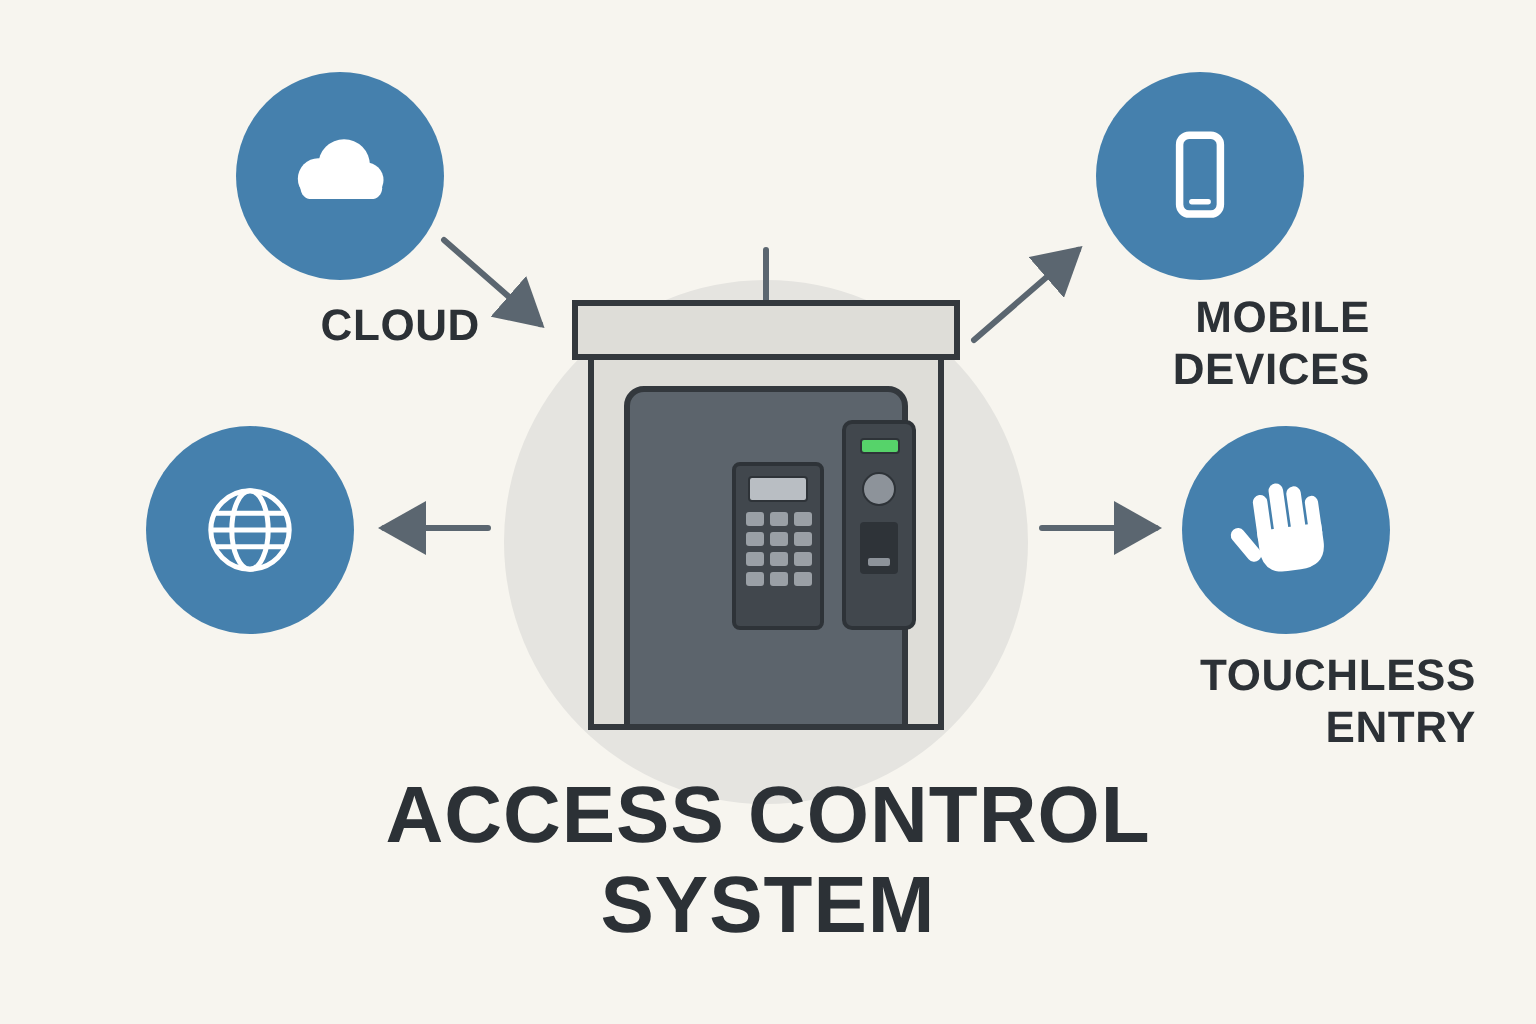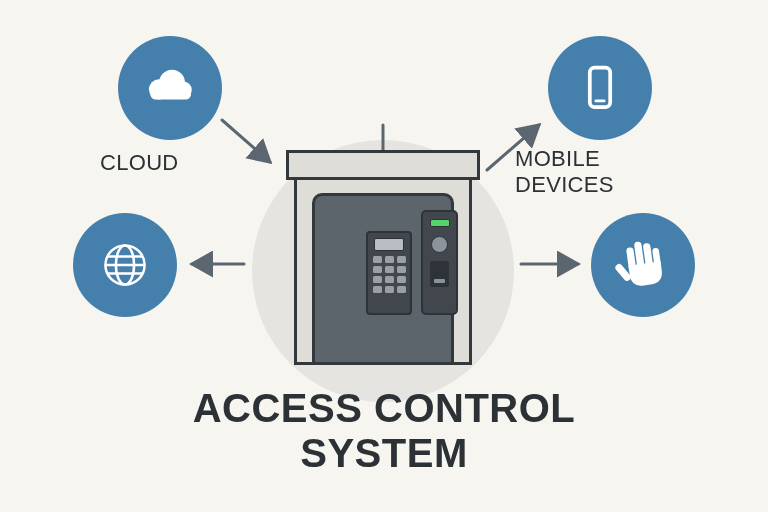--- a/index.html
+++ b/index.html
@@ -23,21 +23,21 @@
     background:var(--blue,#4580ad);
     display:flex; align-items:center; justify-content:center;
   }
   .nc-cloud   { left:118px; top:36px;  width:104px; height:104px; }
   .nc-ai      { left:335px; top:27px;  width:96px;  height:96px;  }
   .nc-mobile  { left:548px; top:36px;  width:104px; height:104px; }
   .nc-iot     { left:73px;  top:213px; width:104px; height:104px; }
   .nc-hand    { left:591px; top:213px; width:104px; height:104px; }
 
   .node-label {
-    position:absolute; text-align:left; font-weight:normal;
+    position:absolute; text-align:right; font-weight:bold;
     color:var(--text,#2d3237); white-space:pre-line;
     font-size:22px; line-height:1.18; letter-spacing:0.3px;
   }
   .lbl-cloud    { left:100px; top:150px; width:140px; }
   .lbl-mobile   { left:515px; top:146px; width:170px; }
   .lbl-iot      { left:2px;   top:328px; width:246px; }
   .lbl-touchless{ left:548px; top:325px; width:190px; }
 
   .title {
     position:absolute; left:0; right:0; top:386px; text-align:center;
@@ -185,17 +185,19 @@
       <g fill="#ffffff" transform="rotate(-8 50 50)">
         <rect x="28" y="21" width="11" height="38" rx="5.5"></rect>
         <rect x="41" y="14" width="11" height="44" rx="5.5"></rect>
         <rect x="54" y="18" width="11" height="42" rx="5.5"></rect>
         <rect x="67" y="27" width="10" height="33" rx="5"></rect>
         <rect x="13" y="42" width="11" height="30" rx="5.5" transform="rotate(-32 18.5 57)"></rect>
         <path d="M28,48 L77,48 L77,62 Q77,81 57,81 L47,81 Q28,81 28,62 Z"></path>
       </g>
     </svg>
   </div>
+  <div class="node-label lbl-touchless">TOUCHLESS
+ENTRY</div>
 
   <div class="title">ACCESS CONTROL
 SYSTEM</div>
 
 </div>
 
 </body></html>

